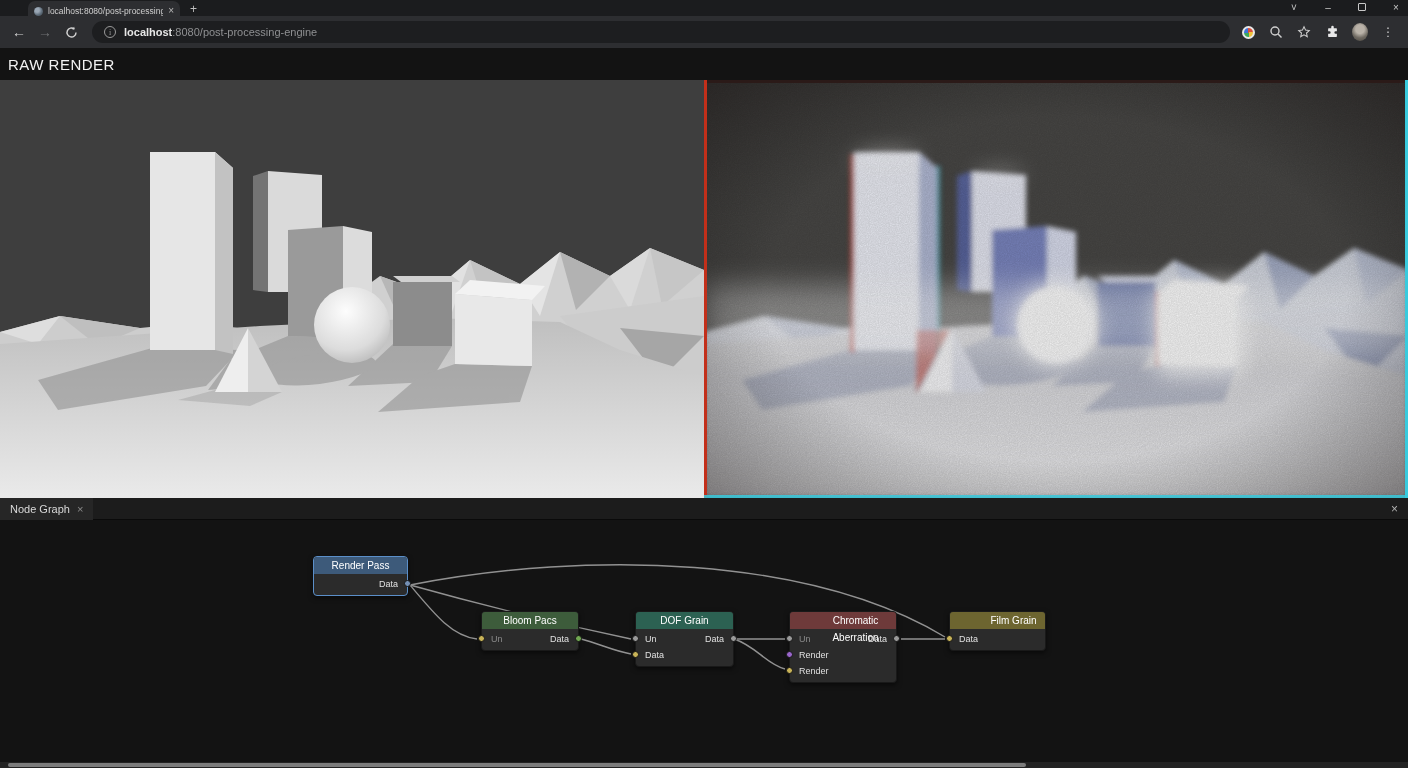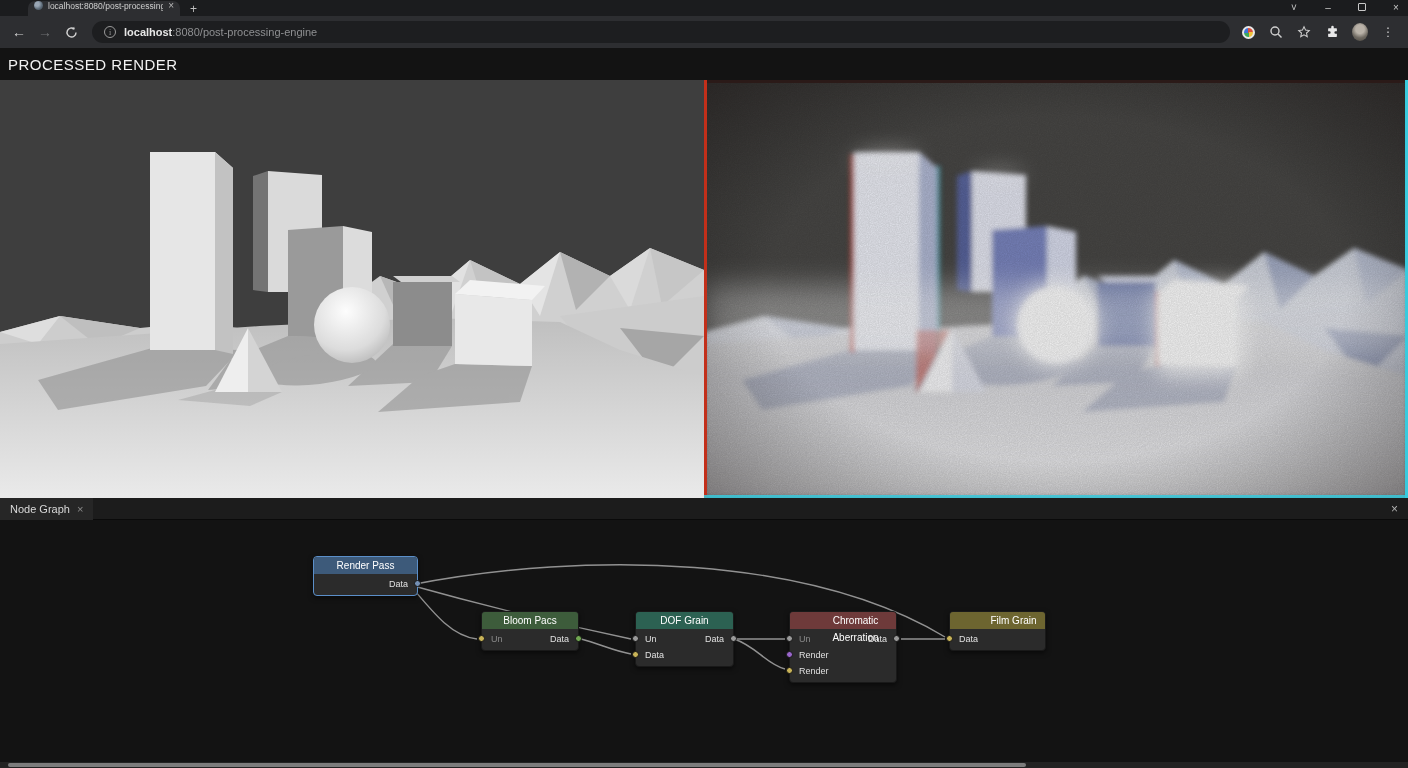--- a/index.html
+++ b/index.html
@@ -2,21 +2,21 @@
 <html><head>
 <meta charset="utf-8">
 <style>
   * { margin:0; padding:0; box-sizing:border-box; }
   html,body { width:1408px; height:768px; overflow:hidden; background:#121212;
               font-family:"Liberation Sans", sans-serif; }
 
   
   .tabstrip { height:16px; background:#1b1c1e; display:flex; align-items:flex-end; position:relative; }
   .tab { margin-left:28px; width:152px; height:15px; background:#2d2e31; border-radius:7px 7px 0 0;
-         display:flex; align-items:flex-start; padding:0 6px; gap:5px; }
+         display:flex; align-items:flex-end; padding:0 6px; gap:5px; }
   .tab-favicon { width:9px; height:9px; border-radius:50%;
                  background:radial-gradient(circle at 35% 35%, #9aa7b5 0 25%, #5c6a77 60%, #3a444e 100%); flex:none; }
   .tab-title { font-size:8.5px; color:#cfcfcf; white-space:nowrap; overflow:hidden; flex:1; }
   .tab-close { font-size:10px; color:#b8b8b8; cursor:default; line-height:10px; }
   .newtab-btn { color:#c0c0c0; font-size:12px; margin-left:10px; line-height:14px; }
   .wincontrols { position:absolute; right:6px; top:0; height:15px; display:flex; gap:22px; align-items:center; color:#c8c8c8; font-size:10px; }
   .wc { width:12px; text-align:center; line-height:12px; }
   .wc-restore { width:8px; height:8px; border:1px solid #c8c8c8; border-radius:1px; }
 
   .toolbar { height:32px; background:#2d2e31; display:flex; align-items:center; padding:0 8px; gap:4px; }
@@ -136,21 +136,21 @@
       </svg>
     </span>
     <span class="ticon">
         <span class="avatar"></span>
       </span>
     <span class="ticon kebab">⋮</span>
   </div>
 </div>
 
 <div class="viewer-headers">
-  <div class="vh">PROCESSED RENDER</div>
+  <div class="vh">RAW RENDER</div>
 </div>
 
 <div class="renders">
 
   <div class="rpanel left">
     <svg width="704" height="418" viewBox="0 0 704 418">
       <defs>
         <linearGradient id="gGround" x1="0" y1="0" x2="0" y2="1">
           <stop offset="0" stop-color="#bfbfbf"></stop>
             <stop offset="1" stop-color="#eaeaea"></stop>
@@ -331,21 +331,21 @@
       <path d="M410,65 C435,95 452,116 477,119"></path>
       <path d="M410,65 C485,86 550,102 631,119"></path>
       <path d="M410,65 C590,30 810,36 945,117"></path>
       <path d="M581,119 C600,124 614,131 631,134"></path>
       <path d="M734,119 C752,119 768,119 785,119"></path>
       <path d="M734,119 C756,126 766,144 785,149"></path>
       <path d="M901,119 C917,119 930,119 945,119"></path>
     </g>
   </svg>
 
-  <div class="node selected" style="left:313px; top:36px; width:105px;">
+  <div class="node selected" style="left:313px; top:36px; width:95px;">
     <div class="node-header hd-render">Render Pass</div>
     <div class="node-body">
       <div class="node-row">
         <span class="lbl-out">Data</span>
         <span class="dot out dot-blue"></span>
       </div>
     </div>
   </div>
 
   <div class="node" style="left:481px; top:91px; width:98px;">

